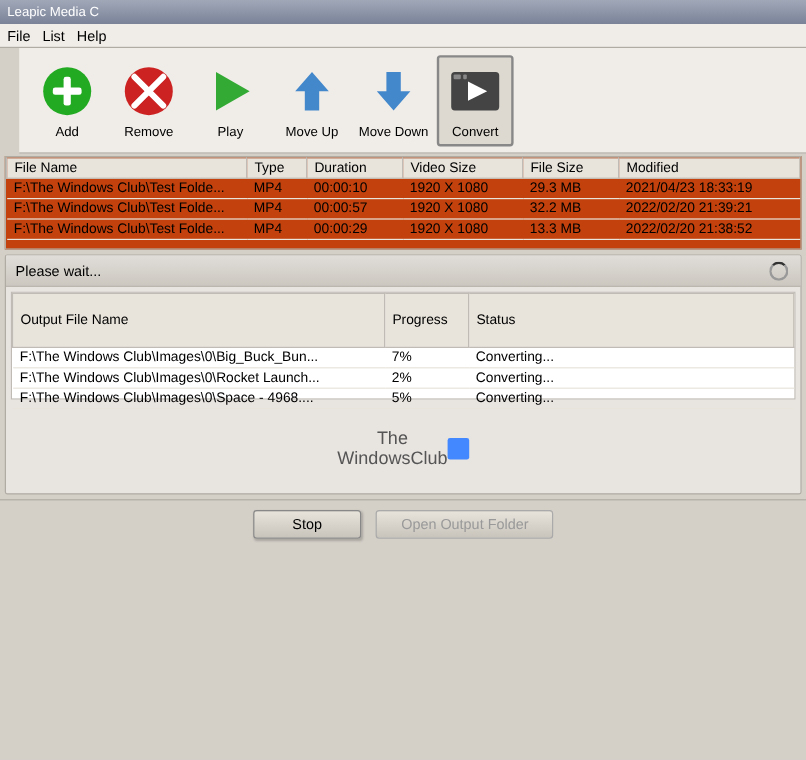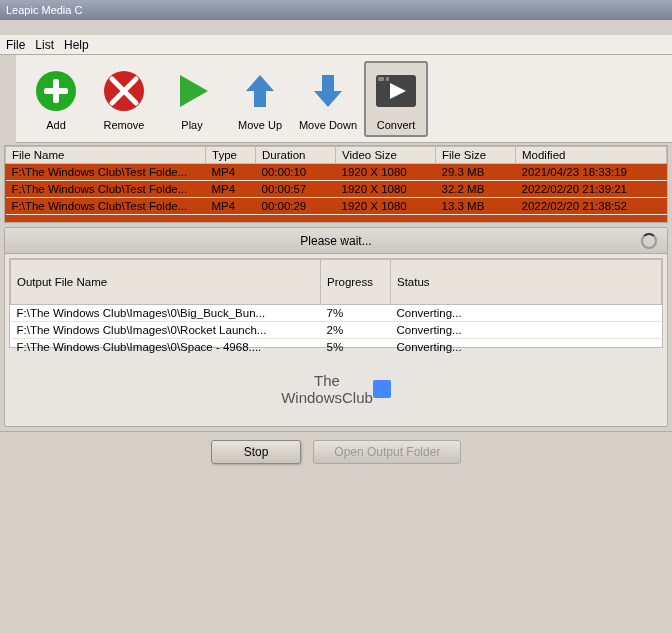--- a/index.html
+++ b/index.html
@@ -21,21 +21,20 @@
       line-height: 16px;
     }
     .menu-bar {
       background: #f0ede8;
       padding: 2px 6px;
       display: flex;
       gap: 10px;
       border-bottom: 1px solid #b0aca4;
       height: 20px;
       align-items: center;
-      margin-top: 15px;
     }
     .menu-bar span {
       cursor: pointer;
       font-size: 12px;
     }
     .toolbar {
       background: #f0ede8;
       display: flex;
       align-items: center;
       padding: 4px 8px;
@@ -98,21 +97,21 @@
       border-bottom: 1px solid #e8e4dc;
       padding: 2px 6px;
       white-space: nowrap;
     }
     .progress-header {
       background: linear-gradient(to bottom, #e0dcd8, #ccc8c0);
       border-bottom: 1px solid #b0aca4;
       padding: 4px 8px;
       display: flex;
       align-items: center;
-      justify-content: center;
+      justify-content: flex-start;
       position: relative;
       font-size: 12px;
       height: 26px;
     }
     .progress-spinner {
       position: absolute;
       right: 10px;
       width: 16px; height: 16px;
       border: 2px solid #999;
       border-top-color: #333;

